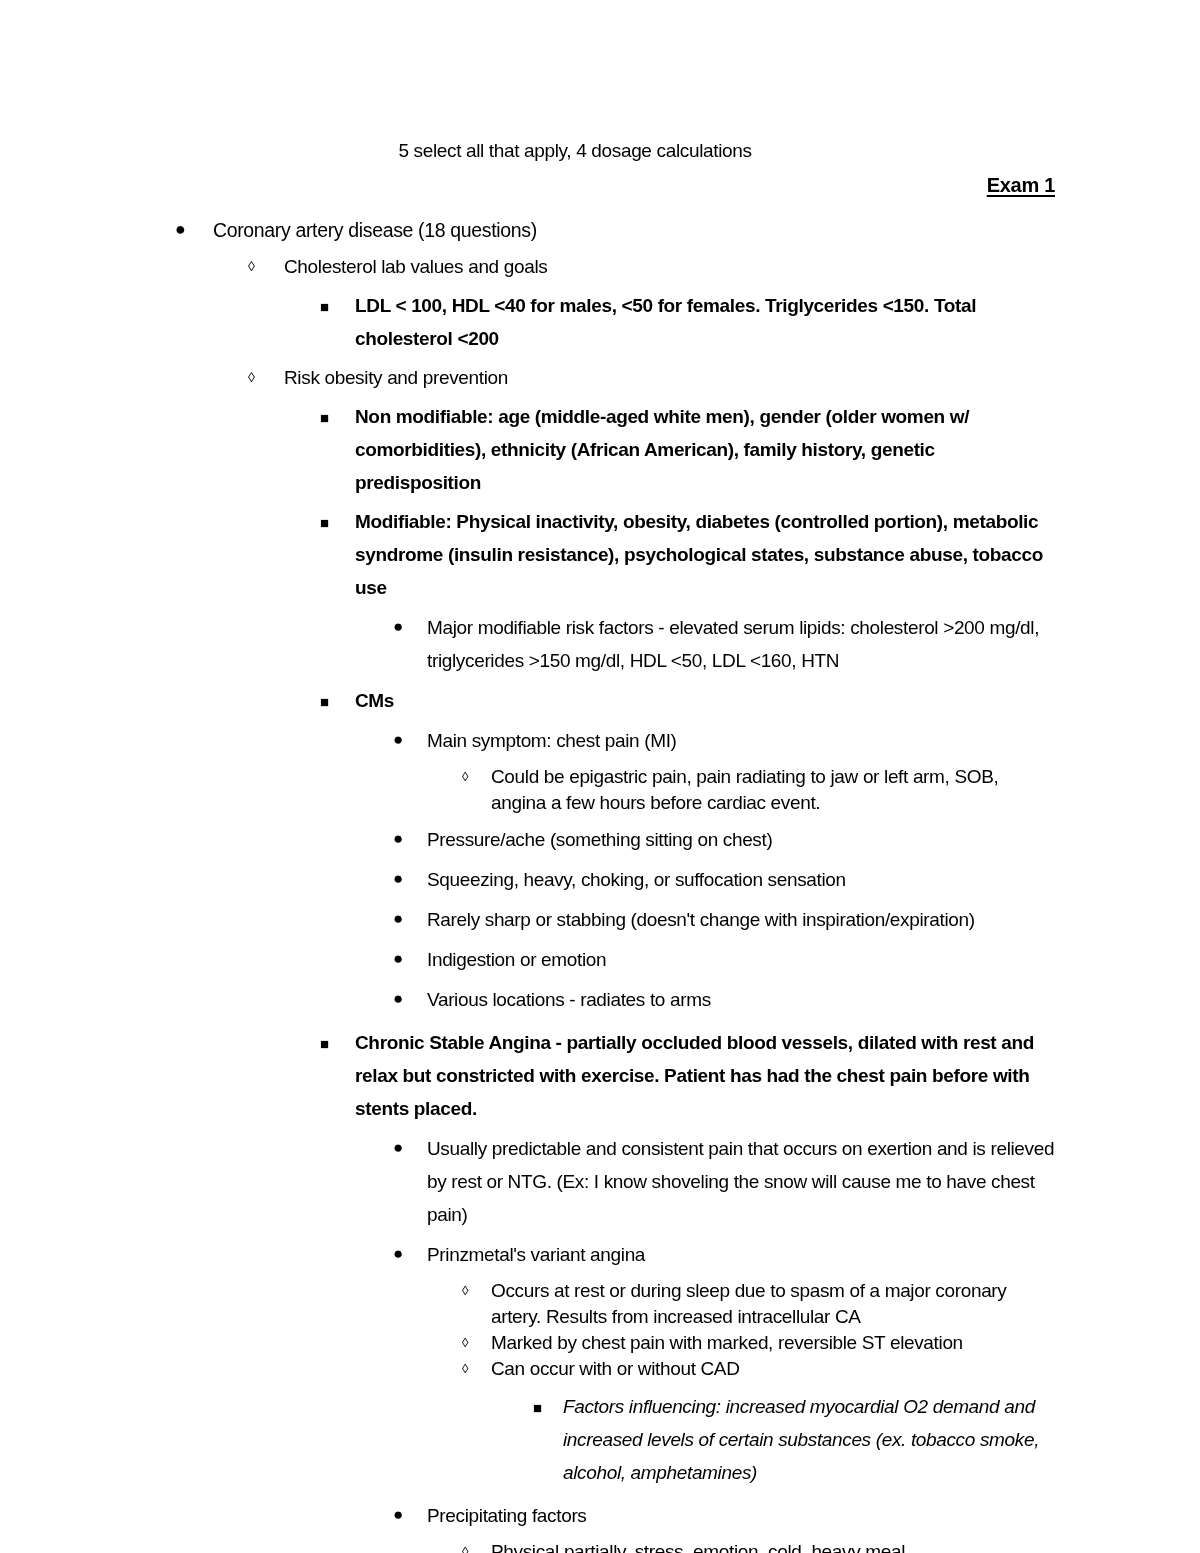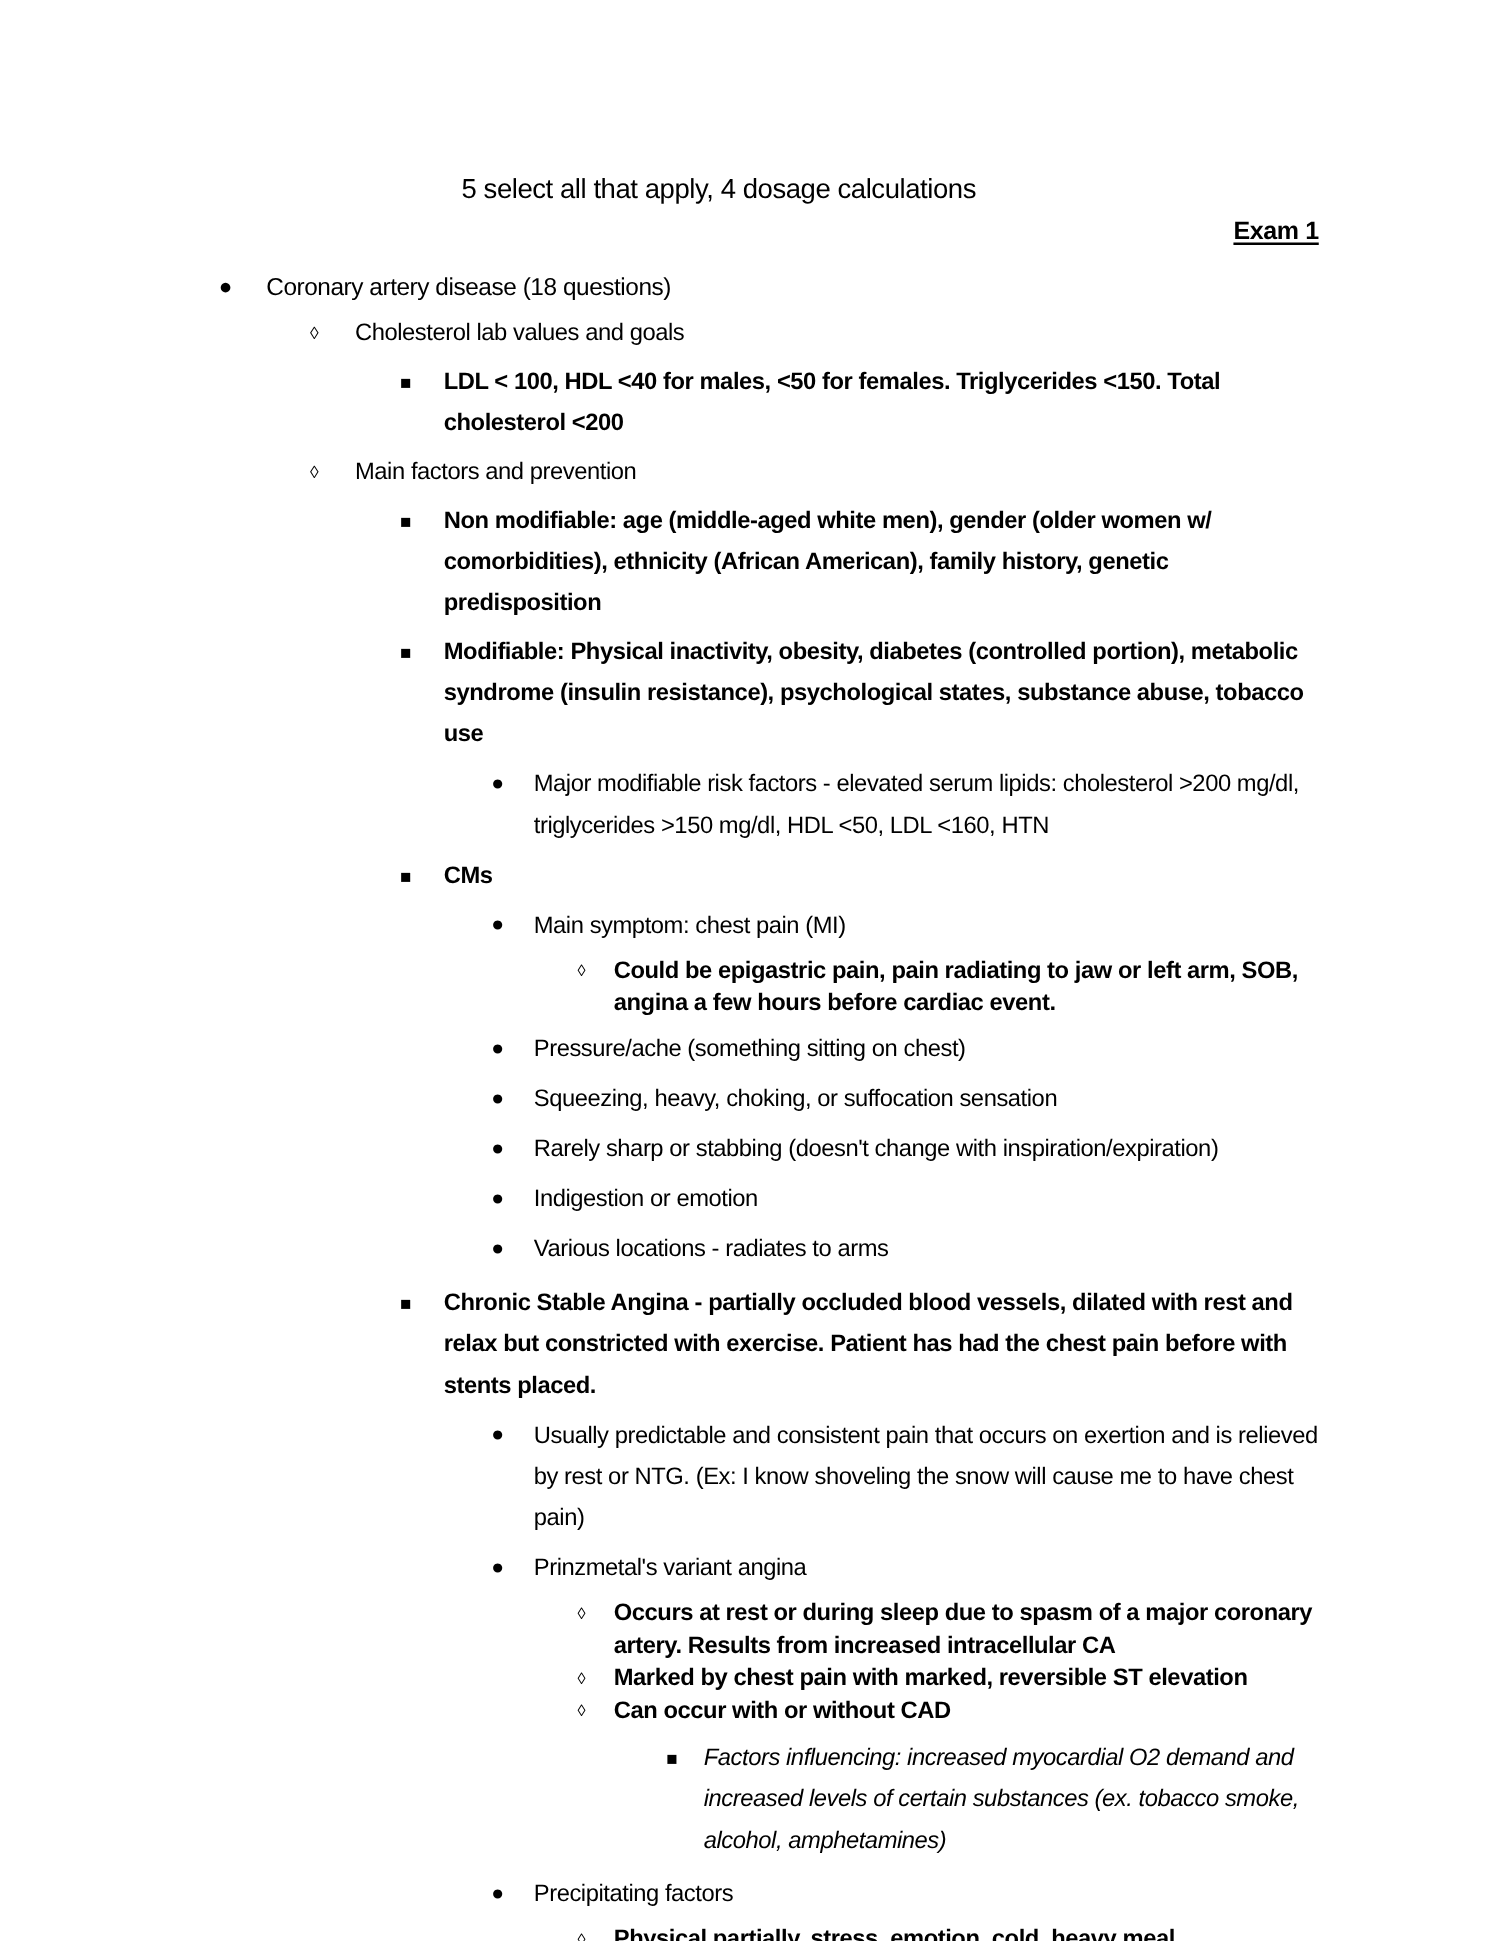--- a/index.html
+++ b/index.html
@@ -18,21 +18,21 @@
   }
   .content {
     position: absolute;
     left: 143px;
     top: 138px;
     width: 912px;
   }
 
   .header-line {
     text-align: center;
-    font-size: 22px;
+    font-size: 19px;
     line-height: 26px;
     letter-spacing: -0.35px;
     margin: 0 0 8px 0;
     padding-right: 48px;
   }
 
   .doc-title {
     font-size: 20px;
     font-weight: bold;
     text-decoration: underline;
@@ -74,21 +74,21 @@
   .lvl3 > .txt { padding-left: 35px; font-weight: bold; }
   .lvl3 > .bullet { left: 0; top: 1px; font-size: 15px; }
 
   
   .lvl4 { margin-left: 250px; font-size: 19px; line-height: 33px; margin-top: 7px; margin-bottom: 7px; }
   .lvl4 > .txt { padding-left: 34px; }
   .lvl4 > .bullet { left: 0; top: -1px; font-size: 17px; }
 
   
   .lvl5 { margin-left: 319px; font-size: 19px; line-height: 26px; }
-  .lvl5 > .txt { padding-left: 29px; font-weight: bold; }
+  .lvl5 > .txt { padding-left: 29px; }
   .lvl5 > .bullet { left: 0; top: 0px; font-size: 13px; }
 
   
   .lvl6 { margin-left: 390px; font-size: 19px; line-height: 33px; margin-top: 8px; }
   .lvl6 > .txt { padding-left: 30px; font-style: italic; }
   .lvl6 > .bullet { left: 0; top: 1px; font-size: 15px; }
   .gap-sm { margin-bottom: 4px; }
   .gap-md { margin-bottom: 10px; }
 </style>
 </head>
@@ -111,21 +111,21 @@
       <span class="txt">Cholesterol lab values and goals</span>
     </div>
 
     <div class="li lvl3">
       <span class="bullet">■</span>
       <span class="txt">LDL &lt; 100, HDL &lt;40 for males, &lt;50 for females. Triglycerides &lt;150. Total cholesterol &lt;200</span>
     </div>
 
     <div class="li lvl2">
       <span class="bullet">◊</span>
-      <span class="txt">Main factors and prevention</span>
+      <span class="txt">Risk obesity and prevention</span>
     </div>
 
     <div class="li lvl3">
       <span class="bullet">■</span>
       <span class="txt">Non modifiable: age (middle-aged white men), gender (older women w/ comorbidities), ethnicity (African American), family history, genetic predisposition</span>
     </div>
 
     <div class="li lvl3">
       <span class="bullet">■</span>
       <span class="txt">Modifiable: Physical inactivity, obesity, diabetes (controlled portion), metabolic syndrome (insulin resistance), psychological states, substance abuse, tobacco use</span>

